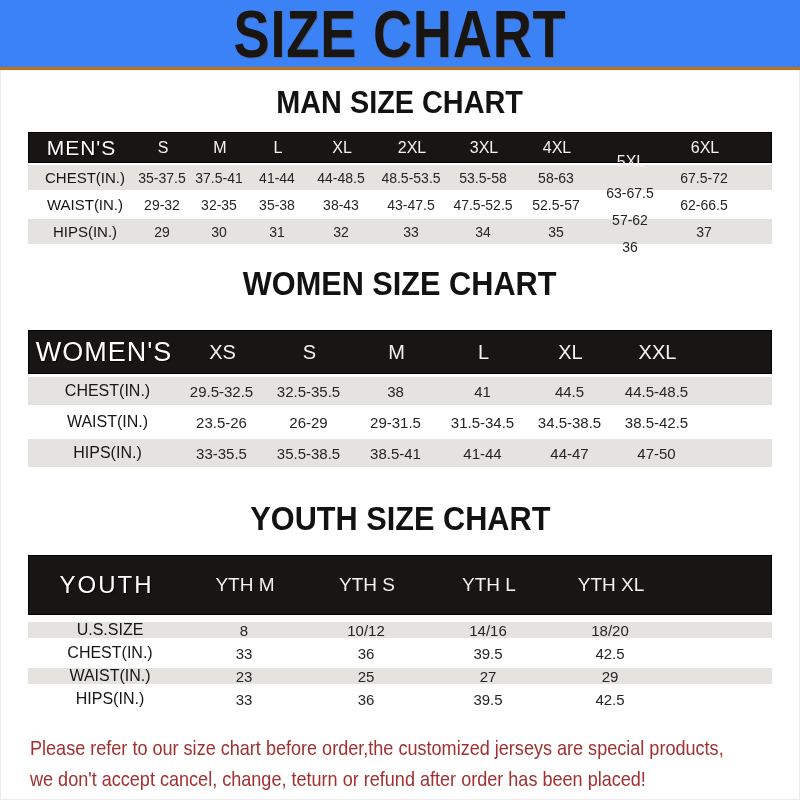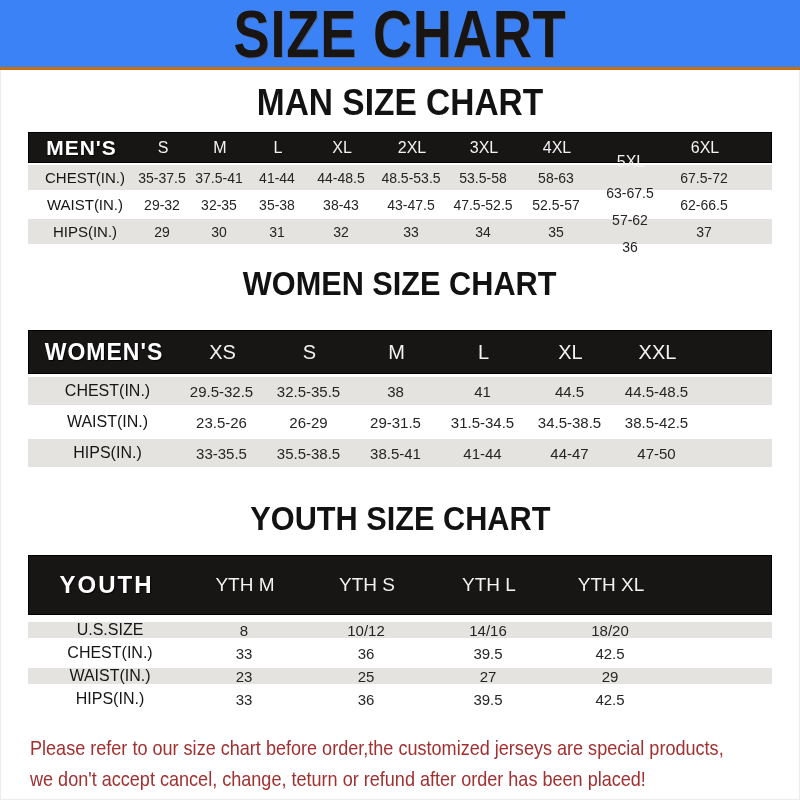--- a/index.html
+++ b/index.html
@@ -18,32 +18,32 @@
     display: inline-block;
     font-size: 66px; font-weight: bold; color: #191512;
     letter-spacing: 1px; line-height: 1;
     transform: scaleX(0.82);
     text-shadow: 1px 1px 0 rgba(120,60,0,0.35);
   }
 
   
   .heading { text-align: center; font-weight: bold; color: #121212; }
   .heading .cond { display: inline-block; transform: scaleX(0.93); letter-spacing: 0px; }
-  .heading-men   { margin-top: 16px; margin-bottom: 12px; font-size: 36px; line-height: 34px; }
+  .heading-men   { margin-top: 16px; margin-bottom: 12px; font-size: 31px; line-height: 34px; }
   .heading-women { margin-top: 22px; margin-bottom: 28px; font-size: 33px; line-height: 36px; }
   .heading-youth { margin-top: 34px; margin-bottom: 18px; font-size: 33px; line-height: 36px; }
 
   
   .table { width: 744px; margin: 0 28px; }
   .trow { display: flex; align-items: stretch; background: #ffffff; }
   .trow > div { display: flex; align-items: center; justify-content: center; white-space: nowrap; }
   .trow.stripe { background: #E4E3E0; }
   .thead { background: #181515 !important; border: 1px solid #000; }
   .thead > div { color: #f2f2f2; }
-  .thead .label { font-weight: bold; color: #ffffff; text-shadow: 1px 1px 1px rgba(0,0,0,0.8); }
+  .thead .label { font-weight: normal; color: #ffffff; text-shadow: 1px 1px 1px rgba(0,0,0,0.8); }
   .cellv { font-size: 15px; color: #252525; }
   .rlabel { font-size: 15px; color: #161616; padding-left: 9px; }
 
   
   .men .thead { height: 31px; }
   .men .trow:not(.thead) { height: 25px; }
   .men .trow + .trow { margin-top: 2px; }
   .men .thead .label { font-size: 21px; letter-spacing: 1px; }
   .men .thead > div { font-size: 16px; }
   .men .cellv { font-size: 14px; }
@@ -55,21 +55,21 @@
   .men .trow > div:nth-child(6)  { width: 72px; }
   .men .trow > div:nth-child(7)  { width: 72px; }
   .men .trow > div:nth-child(8)  { width: 74px; }
   .men .trow > div:nth-child(9)  { width: 74px; margin-top: 28px; }
   .men .trow > div:nth-child(10) { width: 74px; }
 
   
   .women .thead { height: 44px; }
   .women .trow:not(.thead) { height: 28px; }
   .women .trow + .trow { margin-top: 3px; }
-  .women .thead .label { font-size: 23px; letter-spacing: 1px; }
+  .women .thead .label { font-size: 27px; letter-spacing: 1px; }
   .women .thead > div { font-size: 20px; }
   .women .rlabel { font-size: 16px; }
   .women .trow > div:nth-child(1) { width: 150px; }
   .women .trow > div:nth-child(n+2) { width: 87px; }
 
   
   .youth .thead { height: 60px; }
   .youth .trow:not(.thead) { height: 16px; }
   .youth .trow + .trow { margin-top: 7px; }
   .youth .thead .label { font-size: 24px; letter-spacing: 2px; }

